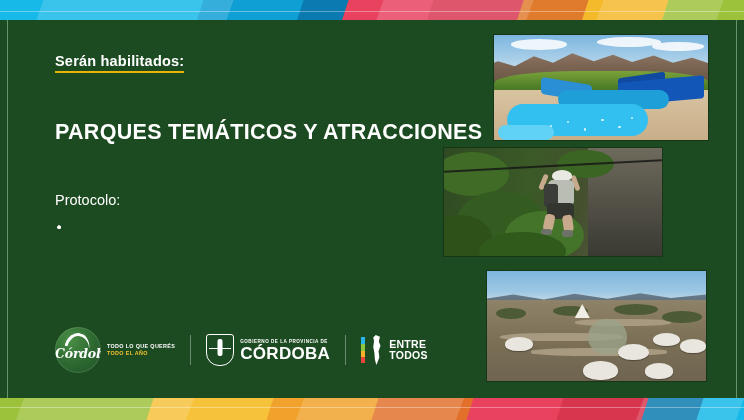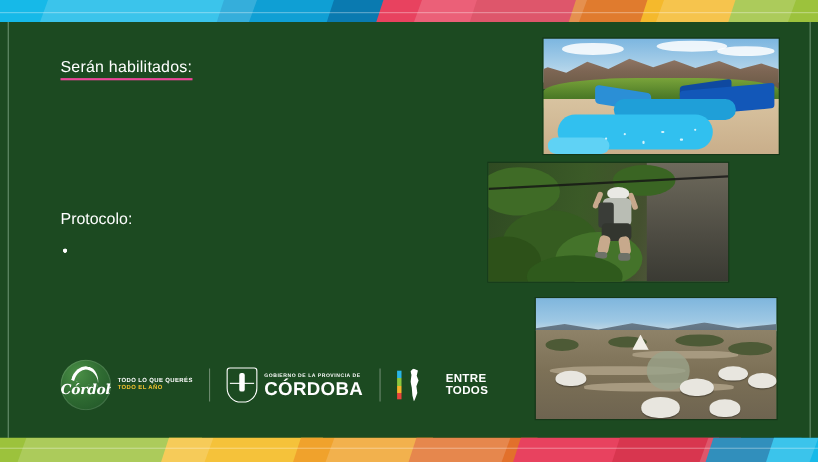--- a/index.html
+++ b/index.html
@@ -67,23 +67,23 @@
     left: 0; top: 20px;
     width: 430px;
     height: 378px;
     color: #ffffff;
   }
   .kicker {
     position: absolute;
     left: 55px;
     top: 34px;
     font-size: 14.5px;
-    font-weight: normal;
+    font-weight: bold;
     letter-spacing: 0.2px;
-    border-bottom: 2px solid #ec4899;
+    border-bottom: 2px solid #eab308;
     padding-bottom: 1px;
     line-height: 1.1;
   }
   .headline {
     position: absolute;
     left: 55px;
     top: 100px;
     font-size: 21.5px;
     font-weight: bold;
     letter-spacing: 0.3px;
@@ -252,21 +252,20 @@
     background: linear-gradient(#29b6e8 0%, #29b6e8 26%, #8cc63f 26%, #8cc63f 52%, #f7b22a 52%, #f7b22a 78%, #e8453c 78%, #e8453c 100%);
   }
   .arg-map {
     width: 14px;
     height: 30px;
     background: #ffffff;
     clip-path: polygon(40% 0%, 70% 6%, 62% 22%, 74% 36%, 60% 54%, 66% 74%, 52% 92%, 44% 100%, 34% 82%, 30% 58%, 22% 40%, 28% 20%, 22% 8%);
   }
   .entre-text {
     line-height: 1.05;
-    margin-left: 16px;
   }
   .entre-text .el {
     font-size: 10.5px;
     font-weight: bold;
     letter-spacing: 0.3px;
     color: #ffffff;
   }
 
   
   .photo {
@@ -394,20 +393,21 @@
     <div class="hline" style="top:9px;"></div>
   </div>
 
   <div class="frame-line v left"></div>
   <div class="frame-line v right"></div>
 
   <div class="content">
 
     <div class="kicker">Serán habilitados:</div>
 
+    <div class="headline">PARQUES TEMÁTICOS Y ATRACCIONES</div>
 
     <div class="protocol-label">Protocolo:</div>
 
     <ul class="bullets">
       <li>
         <span class="dot">•</span>
       </li>
       <li>
         <span class="dot">•</span>
       </li>

